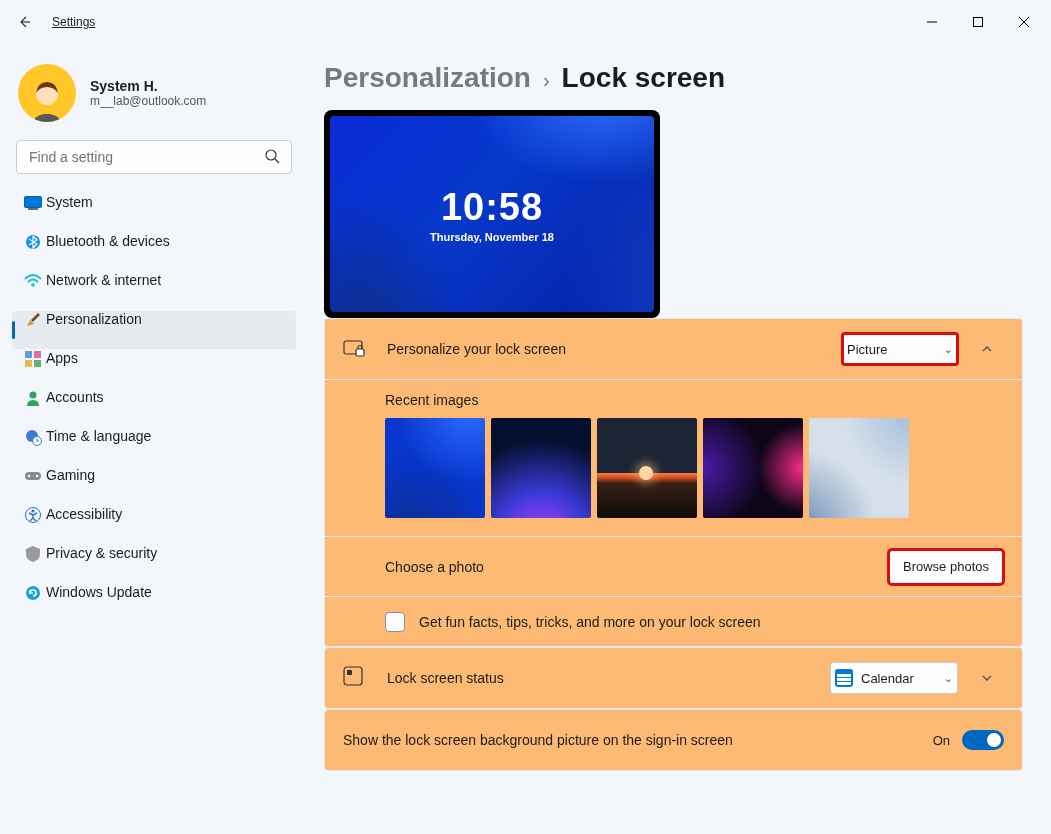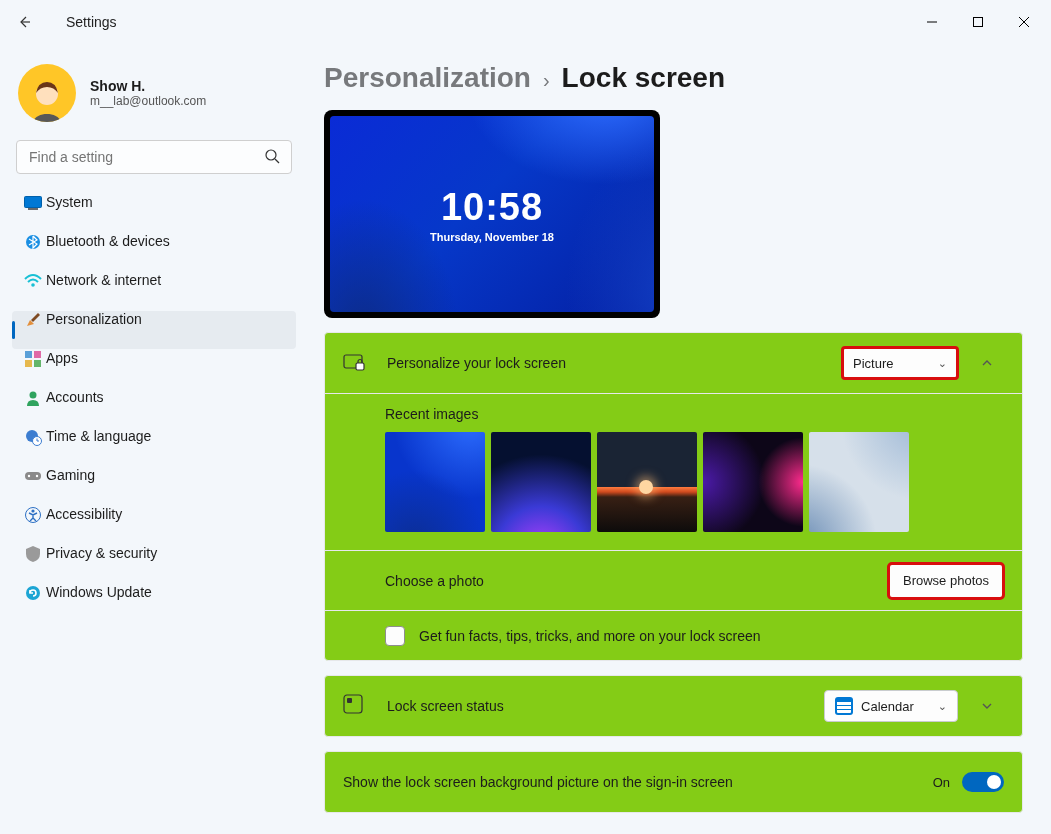--- a/index.html
+++ b/index.html
@@ -1,20 +1,20 @@
 <!DOCTYPE html>
 <html><head>
 <meta charset="utf-8">
 <style>
   * { box-sizing: border-box; font-family: "Segoe UI", sans-serif; }
   body { margin:0; background:#f3f7fb; width:1051px; height:834px; overflow:hidden; color:#1c1c1c; }
 
   .titlebar { height:44px; display:flex; align-items:center; padding:0 4px; }
   .back-btn { width:40px; height:40px; display:flex; align-items:center; justify-content:center; cursor:pointer; }
-  .title { font-size:14px; color:#222; margin-left:22px; }
+  .title { font-size:12px; color:#222; margin-left:8px;text-decoration:underline; }
   .win-ctrls { margin-left:auto; display:flex; }
   .win-ctrl { width:46px; height:32px; display:flex; align-items:center; justify-content:center; cursor:pointer; }
   .win-ctrl svg { width:10px; height:10px; }
 
   .body { display:flex; height:790px; }
 
   .sidebar { width:312px; padding:16px 12px 0 8px; }
   .profile { display:flex; align-items:center; gap:14px; padding:4px 8px 18px 10px; }
   .avatar { width:58px; height:58px; border-radius:50%; background:#ffc627; display:flex; align-items:flex-end; justify-content:center; overflow:hidden; }
   .avatar svg { width:50px; height:50px; margin-bottom:-4px; }
@@ -40,29 +40,29 @@
   .preview-box { width:336px; height:208px; border-radius:8px; background:#000; padding:6px; }
   .preview-inner { width:100%; height:100%; border-radius:4px; background:
     radial-gradient(ellipse 160px 220px at 10% 110%, #0c2b8a 0%, transparent 60%),
     radial-gradient(ellipse 250px 160px at 85% -10%, #2e6cff 0%, transparent 55%),
     radial-gradient(ellipse 200px 260px at 110% 90%, #1340c4 0%, transparent 60%),
     linear-gradient(135deg,#0a2bd6 0%, #0638c9 45%, #041fa2 100%);
     position:relative; color:#fff; display:flex; flex-direction:column; align-items:center; justify-content:center; }
   .preview-time { font-size:38px; font-weight:600; letter-spacing:1px; }
   .preview-date { font-size:11px; font-weight:600; margin-top:2px; }
 
-  .card { background:#84cc16; border:1px solid #e6e8ea; border-radius:4px; margin-top:14px; }
+  .card { background:#fdba74; border:1px solid #e6e8ea; border-radius:4px; }
   .card-row { display:flex; align-items:center; min-height:60px; padding:0 18px; border-top:1px solid #e6e8ea; }
   .card-row:first-child { border-top:none; }
   .row-ico { width:22px; margin-right:22px; color:#333; }
   .row-ttl { font-size:14px; }
   .row-sub { font-size:12px; color:#5e5e5e; margin-top:2px; }
   .spacer { flex:1; }
 
-  .select { height:32px; min-width:116px; border:1px solid #c9cccf; border-radius:4px; background:#fdfdfd; display:flex; align-items:center; padding:0 10px; font-size:13px; cursor:pointer; }
+  .select { height:32px; min-width:116px; border:1px solid #c9cccf; border-radius:4px; background:#fdfdfd; display:flex; align-items:center; padding:0 4px; font-size:13px; cursor:pointer; }
   .chev { margin-left:auto; padding-left:16px; font-size:11px; color:#555; }
   .expander { width:34px; height:34px; display:flex; align-items:center; justify-content:center; cursor:pointer; margin-left:12px; }
   .highlight-red { outline:3px solid #d80e0e; outline-offset:-2px; border-radius:3px; }
 
   .recent-block { padding:12px 18px 18px 60px; border-top:1px solid #e6e8ea; }
   .recent-label { font-size:14px; margin-bottom:10px; }
   .thumbs { display:flex; gap:6px; }
   .thumb { width:100px; height:100px; border-radius:2px; cursor:pointer; }
   .t0 { background: radial-gradient(circle at 30% 110%, #0b2e96 0%, transparent 55%), radial-gradient(circle at 85% -10%, #2d6dff 0%, transparent 55%), #0835cc; }
   .t1 { background: radial-gradient(circle at 50% 120%, #b63fff 0%, #3a3ad6 35%, #051030 75%); }
@@ -120,21 +120,21 @@
   <div class="sidebar">
     <div class="profile">
       <div class="avatar">
         <svg viewBox="0 0 50 50">
           <path d="M10 50 C10 34 40 34 40 50 Z" fill="#585858"></path>
           <circle cx="25" cy="18" r="11" fill="#ffe0bd"></circle>
           <path d="M14 17 Q16 6 25 6 Q34 6 36 17 Q32 11 25 11 Q18 11 14 17 Z" fill="#6a3518"></path>
         </svg>
       </div>
       <div class="profile-text">
-        <div class="name">Show H.</div>
+        <div class="name">System H.</div>
         <div class="email">m__lab@outlook.com</div>
       </div>
     </div>
 
     <div class="search-wrap">
       <input class="search" placeholder="Find a setting" style="">
       <svg class="search-icon" width="15" height="15" viewBox="0 0 15 15">
           <circle cx="6" cy="6" r="5" stroke="#333" fill="none" stroke-width="1.2"></circle>
           <path d="M10 10 L14 14" stroke="#333" stroke-width="1.2"></path>
         </svg>

